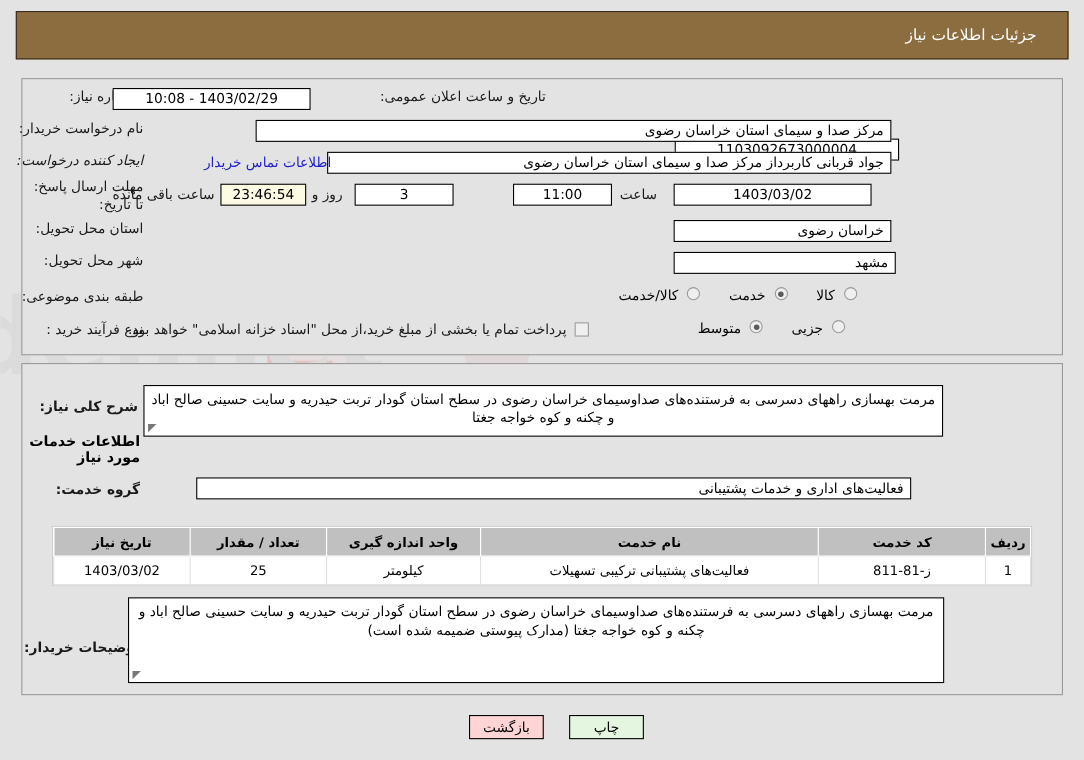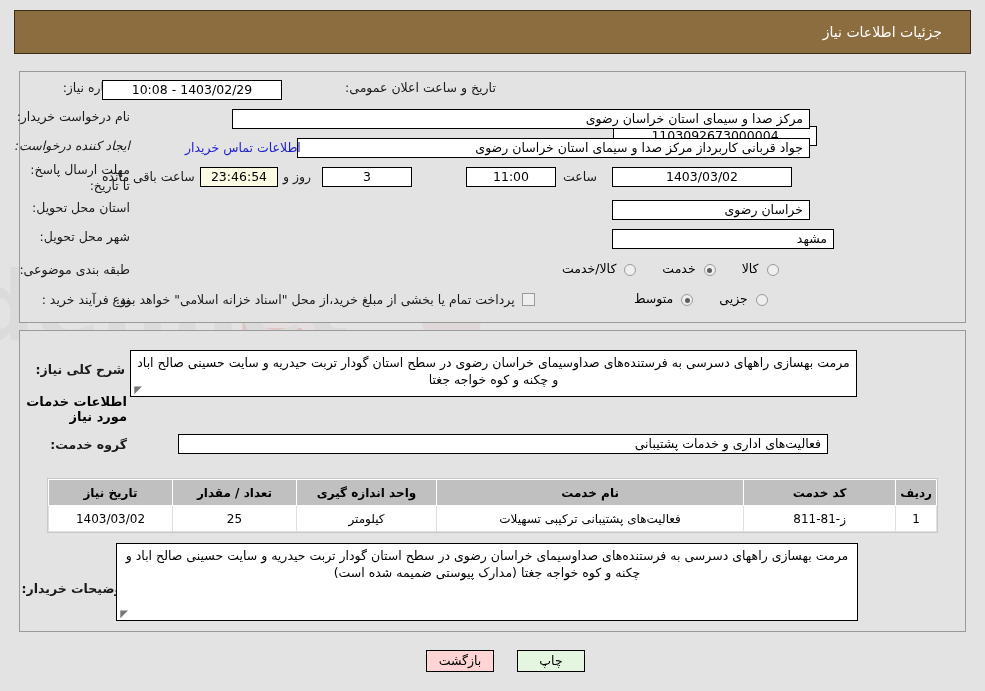--- a/index.html
+++ b/index.html
@@ -106,21 +106,21 @@
     margin: 0 4px;
   }
   .radio.on::after {
     content: "";
     position: absolute;
     left: 2.5px; top: 2.5px;
     width: 5px; height: 5px;
     border-radius: 50%;
     background: #5c5c5c;
   }
-  .radio-item { display: flex; align-items: flex-end; gap: 4px; margin-left: 22px; }
+  .radio-item { display: flex; align-items: flex-start; gap: 4px; margin-left: 22px; }
   .radio-item span { font-size: 12.5px; }
 
   .checkbox {
     display: inline-block;
     width: 13px; height: 13px;
     border: 1px solid #9a9a9a;
     background: #efefef;
     vertical-align: middle;
   }
 
@@ -264,21 +264,21 @@
   <span class="lbl" style="position:absolute; left:102px; top:169px;">ساعت باقی مانده</span>
 
   <div class="row" style="right:855px; top:200px;">
     <span class="lbl">استان محل تحویل:</span>
   </div>
   <div class="inp" style="position:absolute; left:612px; top:200px; width:198px;">خراسان رضوی</div>
 
   <div class="row" style="right:855px; top:229px;">
     <span class="lbl">شهر محل تحویل:</span>
   </div>
-  <div class="inp" style="position:absolute; left:612px; top:229px; width:222px;">مشهد</div>
+  <div class="inp" style="position:absolute; left:612px; top:229px; width:202px;">مشهد</div>
 
   <div class="row" style="right:855px; top:262px;padding-left:44px;">
     <span class="lbl">طبقه بندی موضوعی:</span>
   </div>
   <div class="row" style="left:540px; top:261px;">
     <label class="radio-item">
       <span class="radio"></span>
       <span>کالا</span>
     </label>
     <label class="radio-item">

